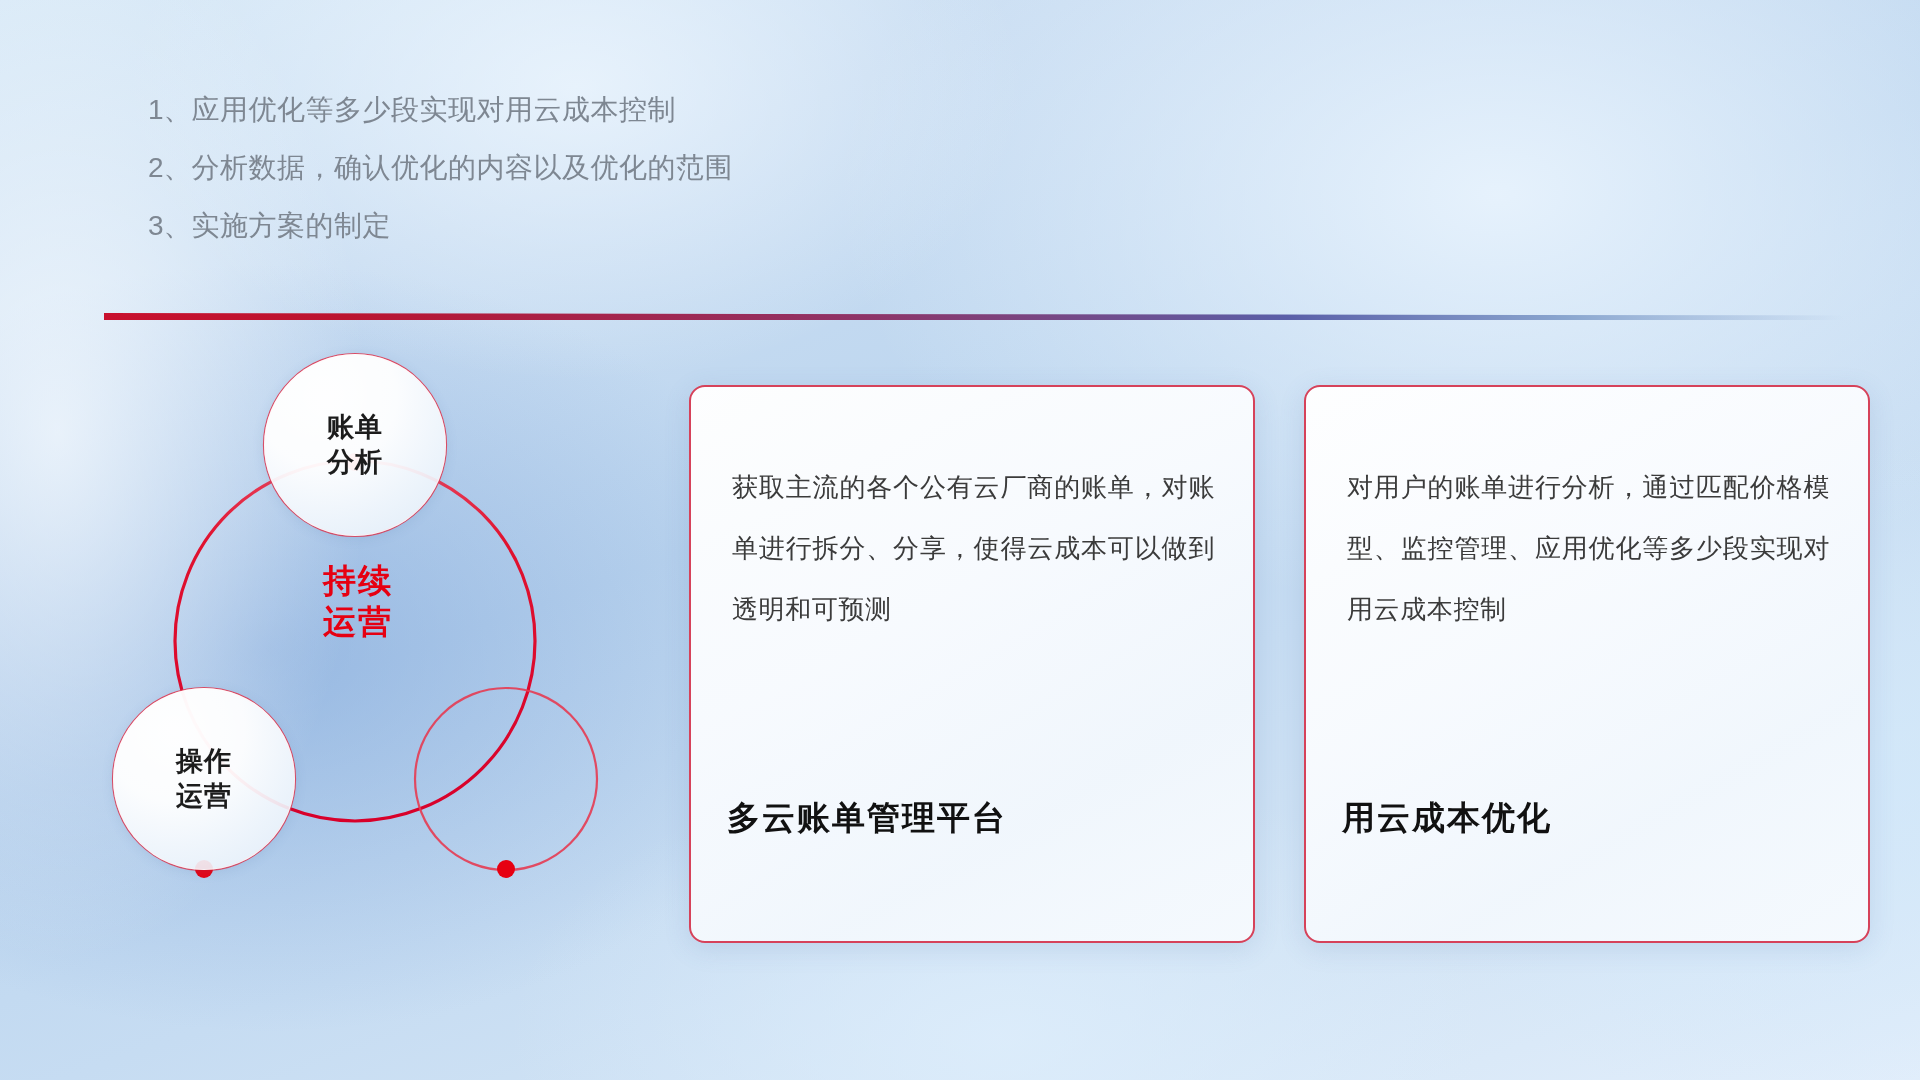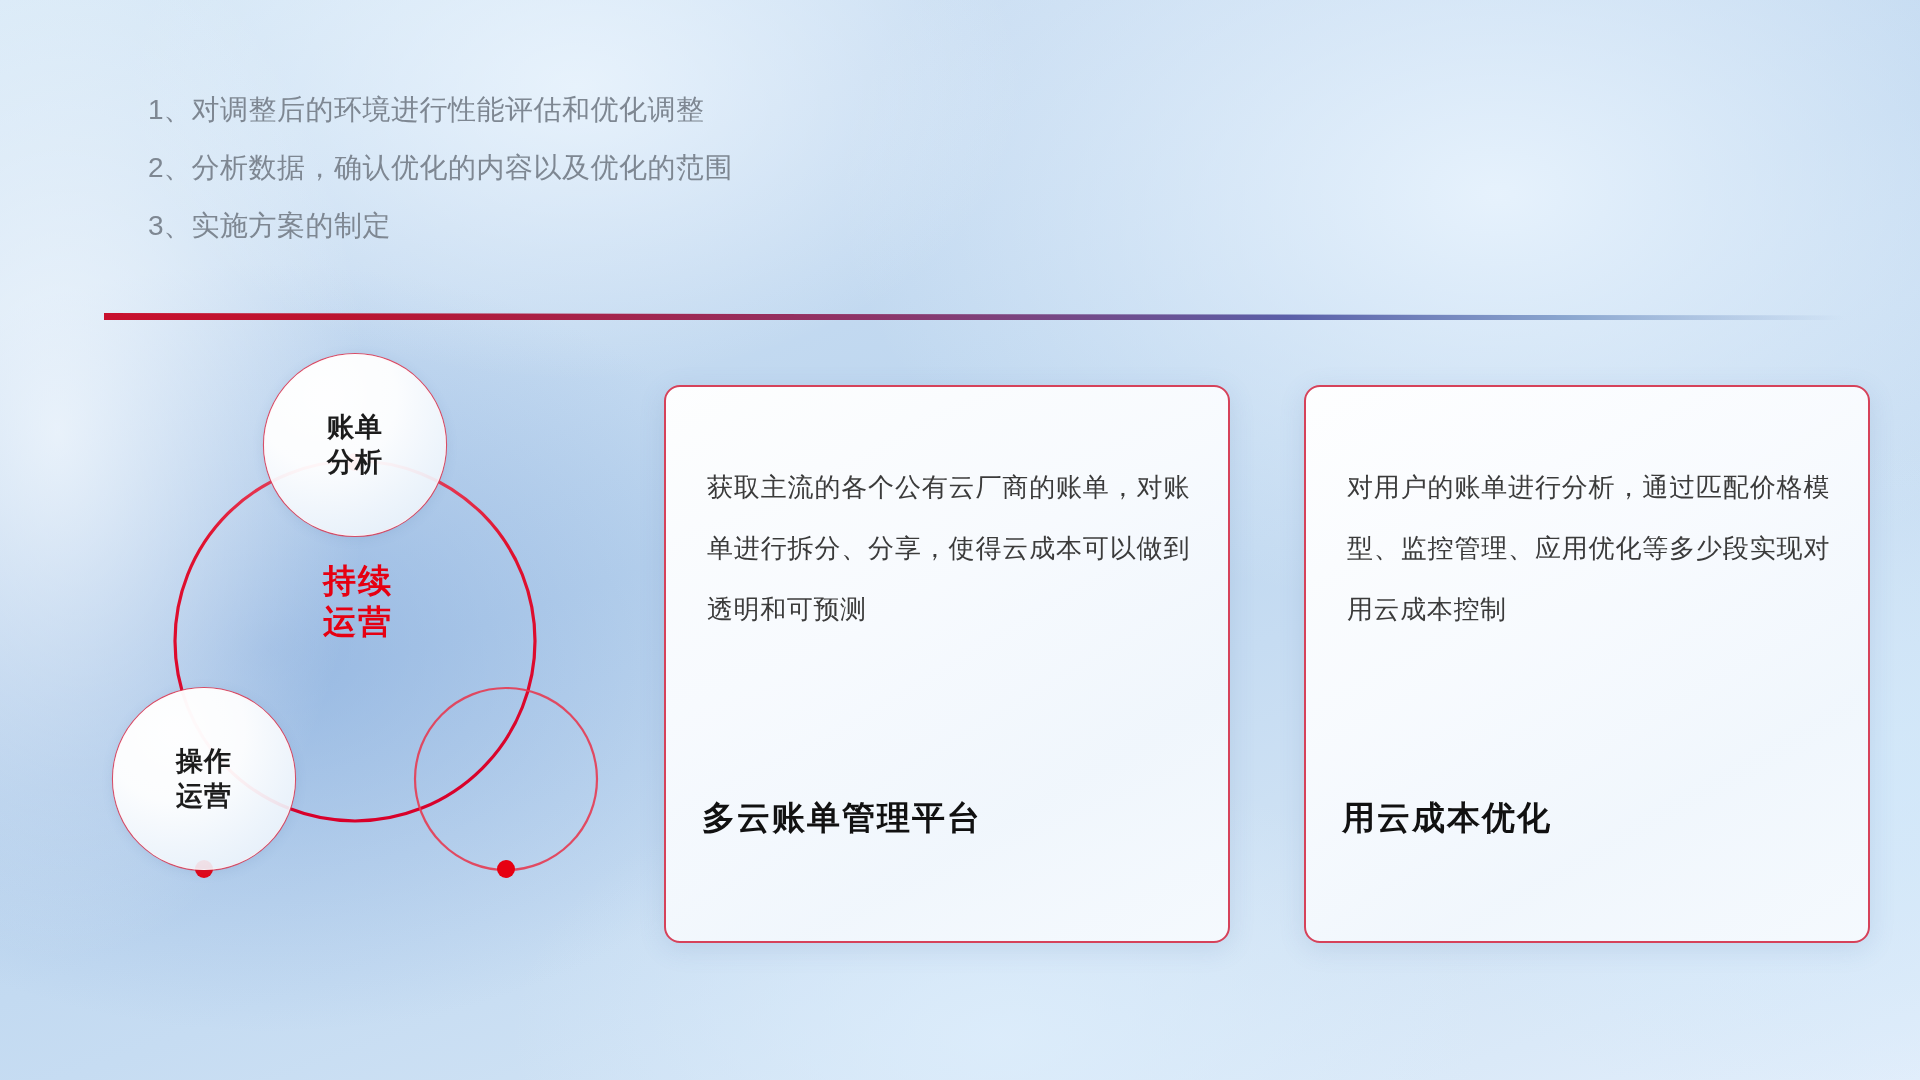--- a/index.html
+++ b/index.html
@@ -88,21 +88,21 @@
   .card{
     position:absolute;top:385px;width:566px;height:558px;
     border-radius:16px;
     border:2px solid #d6425a;
     background:
       linear-gradient(150deg, rgba(255,255,255,.97) 0%, rgba(250,252,255,.95) 40%, rgba(243,248,253,.93) 72%, rgba(246,250,254,.96) 100%);
     box-shadow:0 6px 26px rgba(80,120,175,.16);
     box-sizing:border-box;
     overflow:hidden;
   }
-  .card-1{left:664px;padding-left:12px;}
+  .card-1{left:689px;padding-left:12px;}
   .card-2{left:1304px;}
   .card-body{
     position:absolute;left:41px;top:70px;right:38px;
     color:#3b3b3b;
     font-size:26px;
     line-height:2.35;
     letter-spacing:.6px;
     text-align:justify;
     text-align-last:left;
   }
@@ -123,21 +123,21 @@
 <div class="bg bg-base"></div>
 <div class="bg bg-sheen-1"></div>
 <div class="bg bg-sheen-2"></div>
 <div class="bg bg-sheen-3"></div>
 <div class="bg bg-sheen-4"></div>
 <div class="bg bg-sheen-5"></div>
 <div class="bg bg-sheen-6"></div>
 
 <div class="list-col list-left">
   <div class="list-item">
-    <span class="num">1、</span><span>对调整后的环境进行性能评估和优化调整</span>
+    <span class="num">1、</span><span>应用优化等多少段实现对用云成本控制</span>
   </div>
   <div class="list-item">
     <span class="num">2、</span><span>分析数据，确认优化的内容以及优化的范围</span>
   </div>
   <div class="list-item">
     <span class="num">3、</span><span>实施方案的制定</span>
   </div>
 </div>
 
 <div class="list-col list-right">

